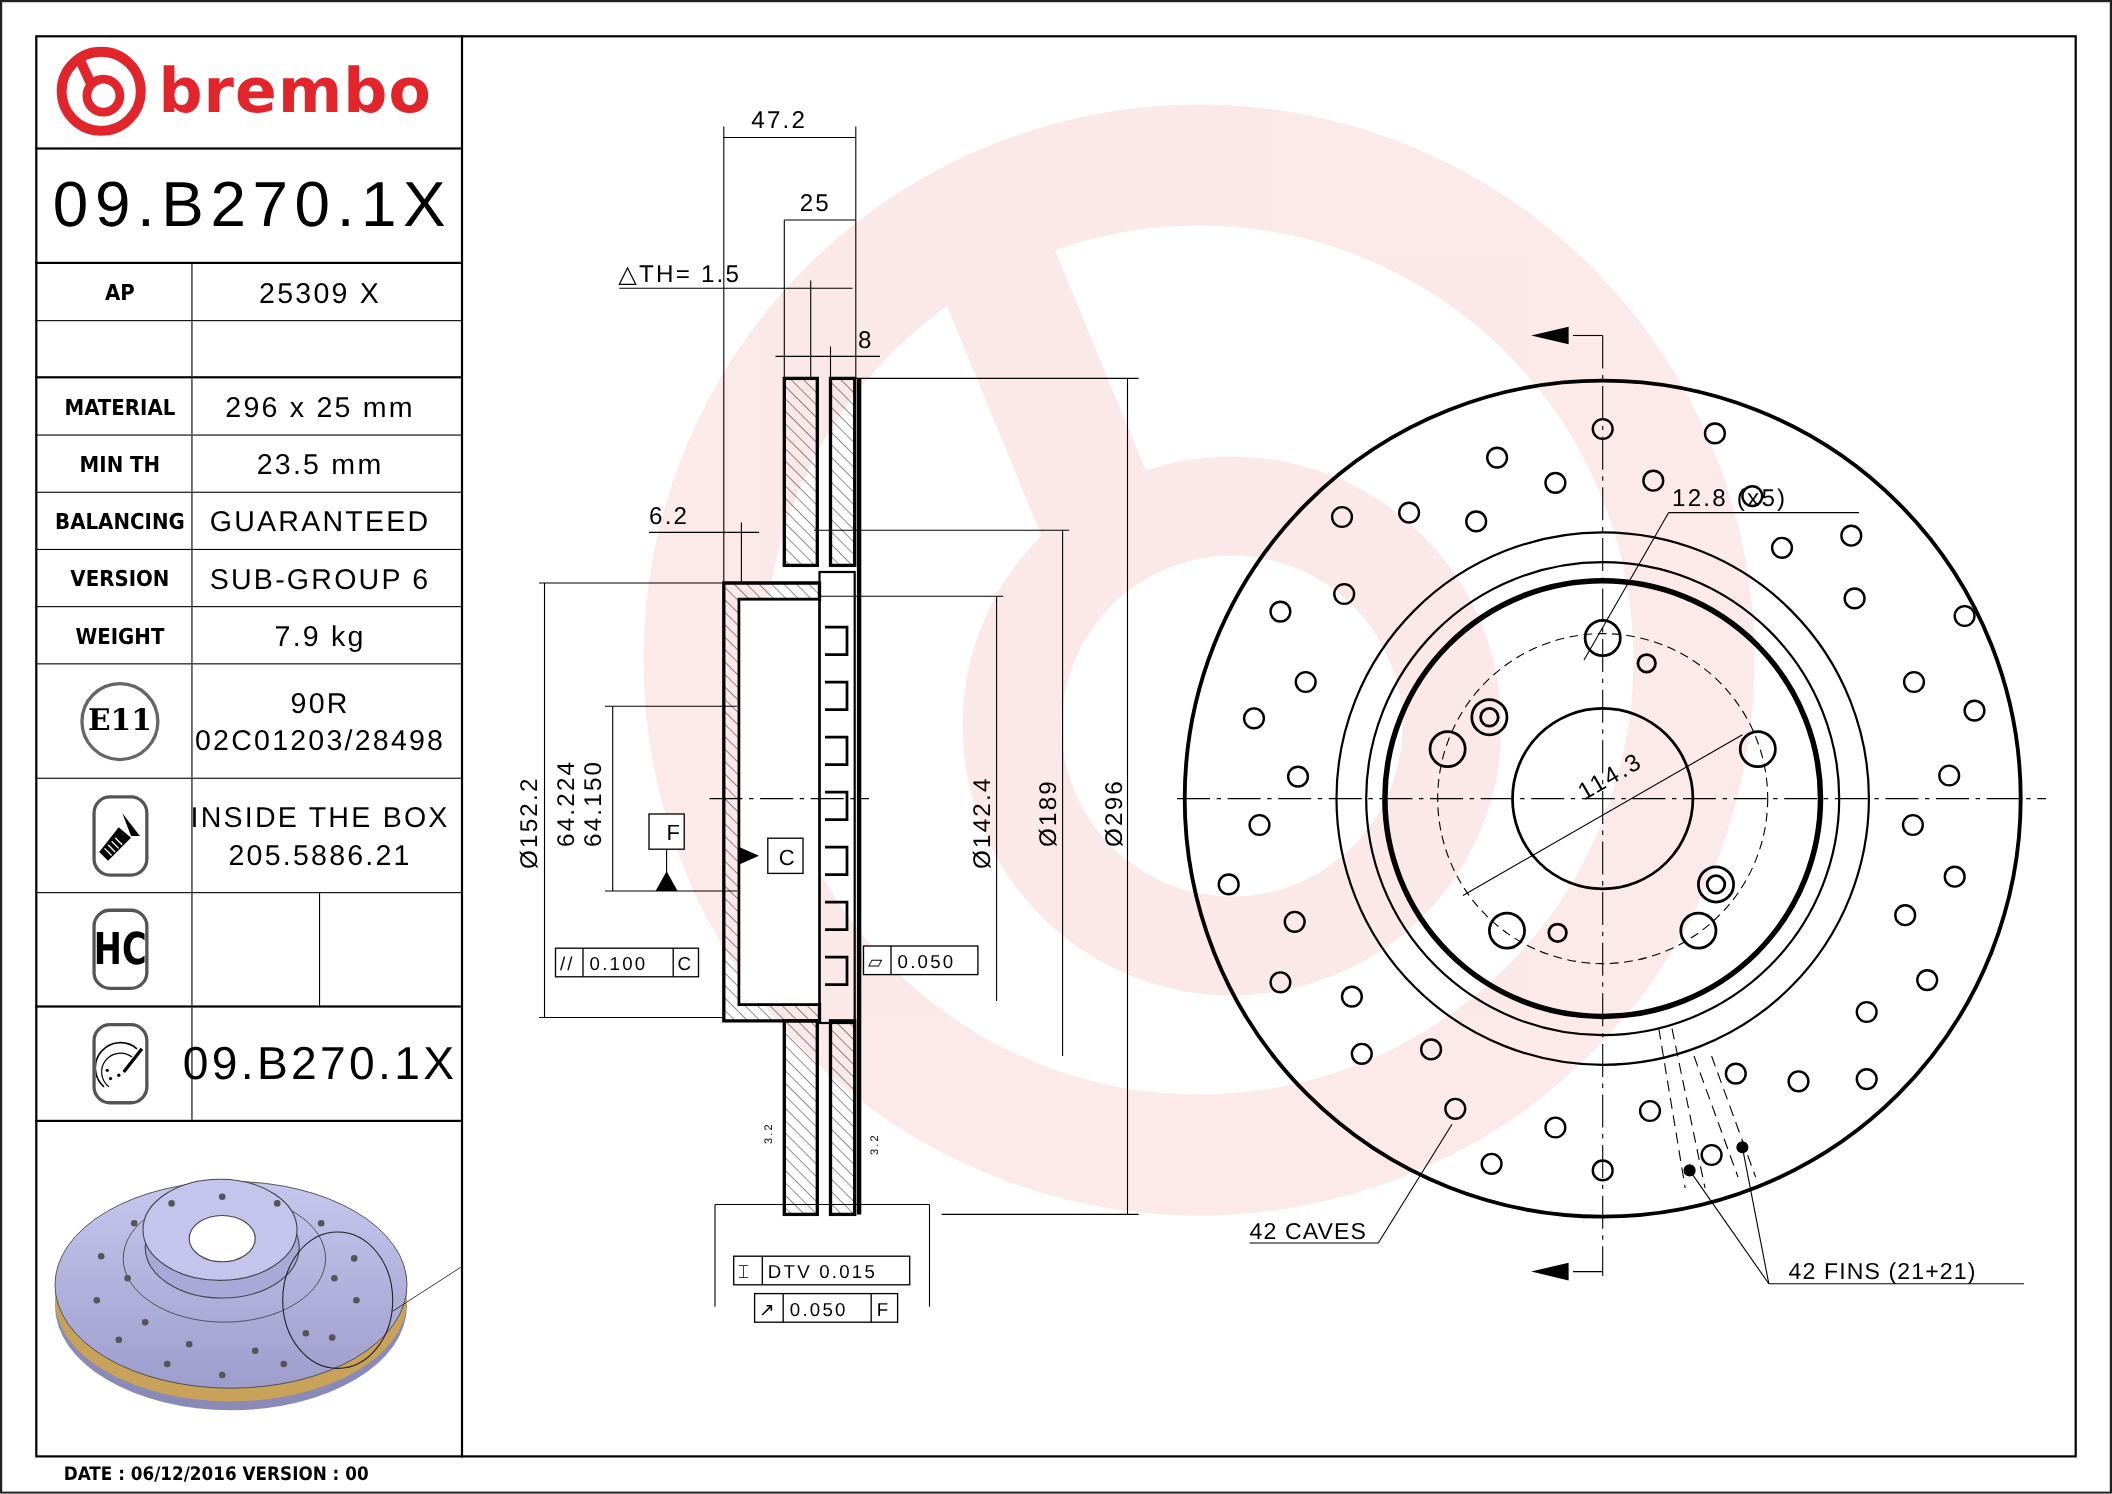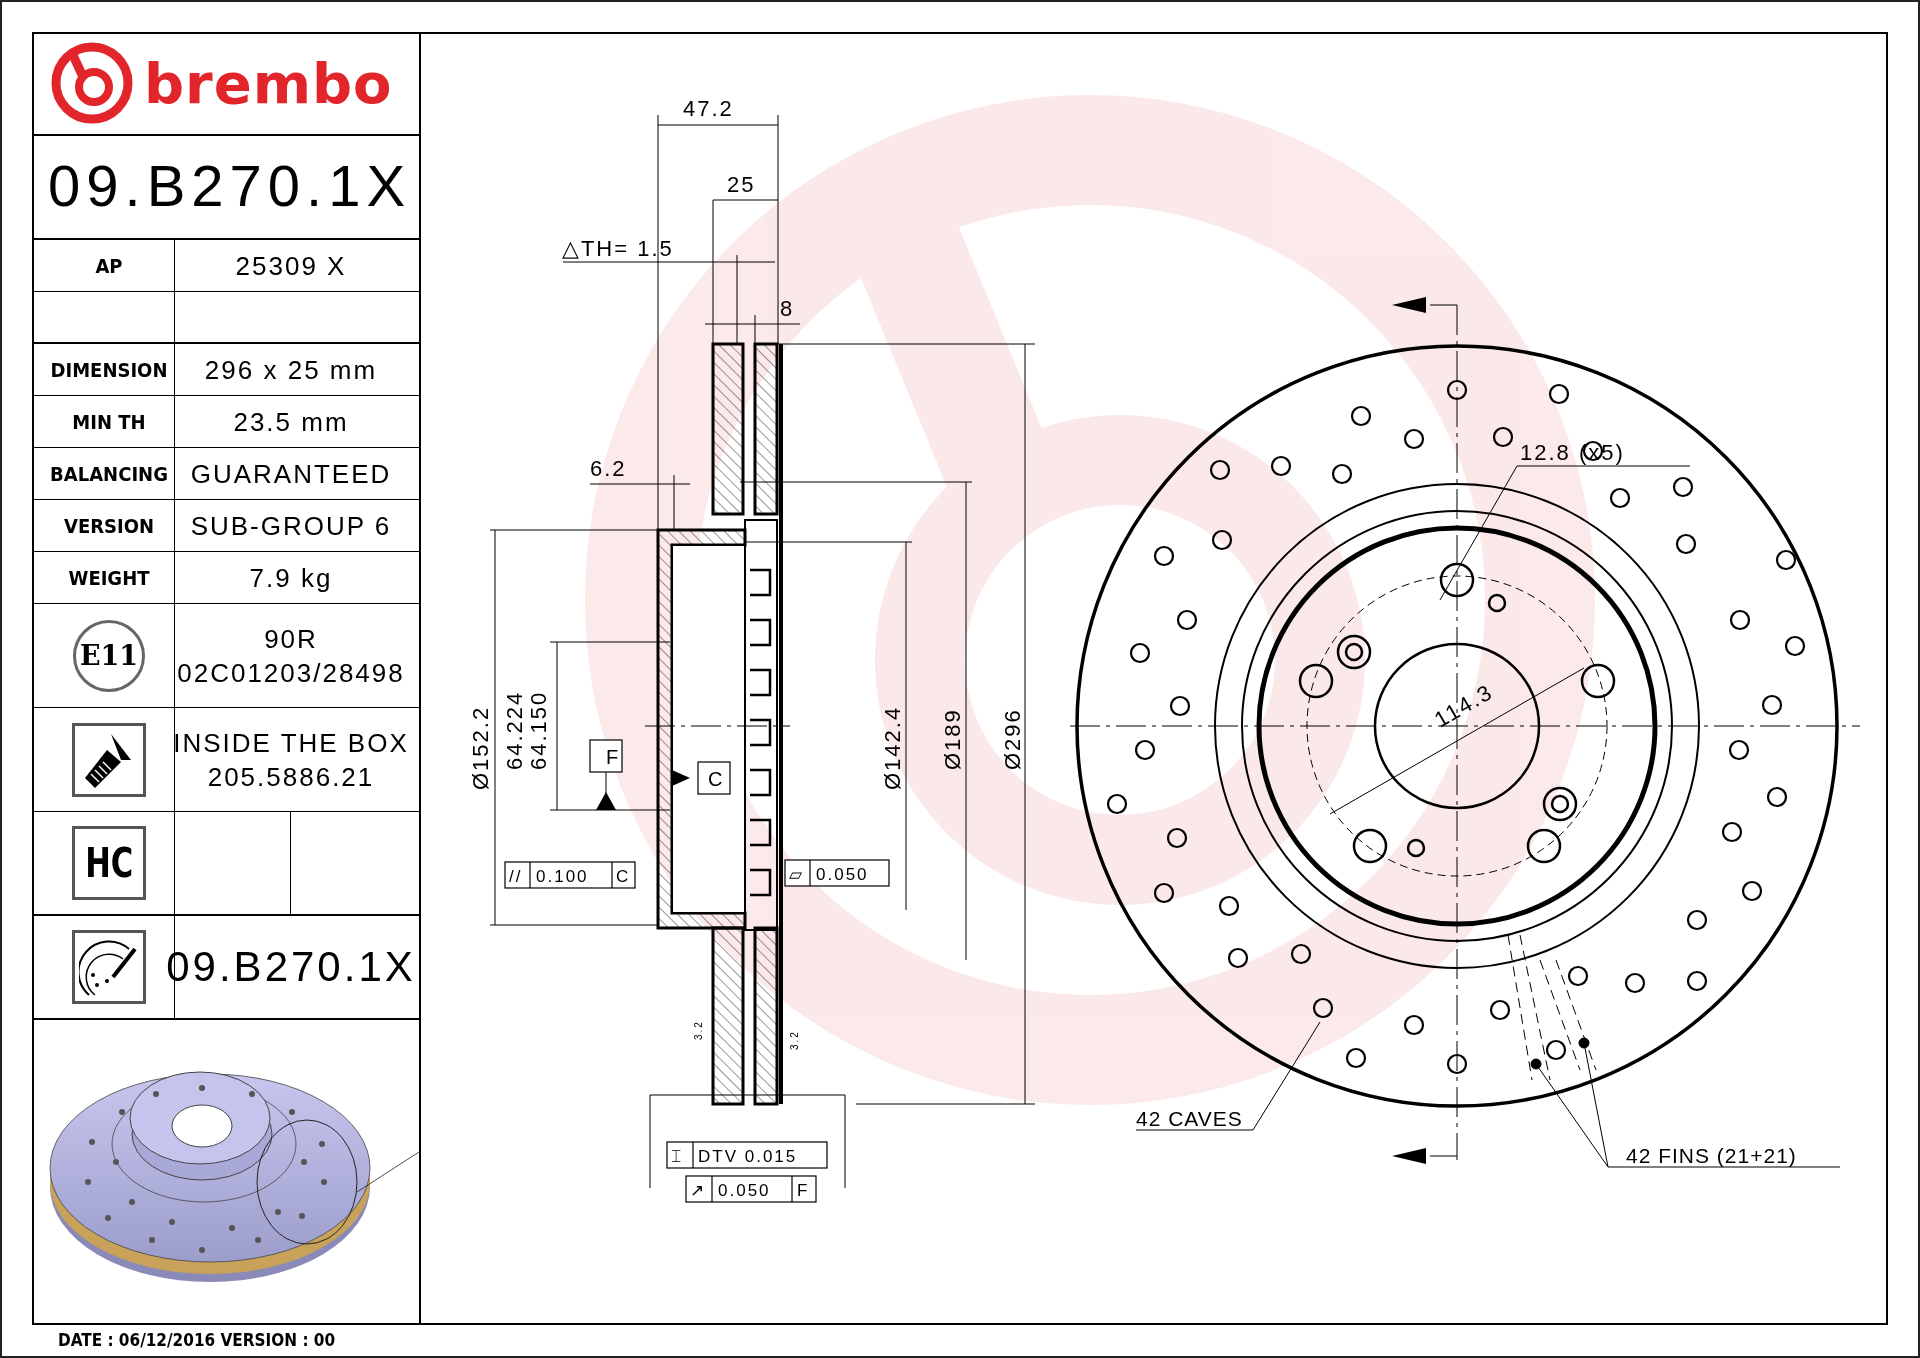--- a/index.html
+++ b/index.html
@@ -7,21 +7,21 @@
   .frame{position:absolute;left:32px;top:32px;width:1856px;height:1293px;border:2px solid #000;box-sizing:border-box;}
   .outer{position:absolute;left:0;top:0;width:1920px;height:1358px;border:2px solid #222;box-sizing:border-box;}
   .sidebar{position:absolute;left:32px;top:32px;width:389px;height:1293px;border-right:2px solid #000;box-sizing:border-box;}
   .row{position:absolute;left:0;width:387px;border-bottom:2px solid #000;box-sizing:border-box;}
   .thin{border-bottom:1.5px solid #000;}
   .cell-l{position:absolute;left:0;top:0;bottom:0;width:130px;border-right:1.5px solid #000;display:flex;align-items:center;justify-content:center;font-family:"DejaVu Sans Condensed","DejaVu Sans",sans-serif;font-weight:bold;font-size:20px;padding-left:12px;}
   .cell-r{position:absolute;left:131px;top:0;bottom:0;right:0;display:flex;flex-direction:column;align-items:center;justify-content:center;font-family:"Liberation Sans",sans-serif;font-size:26px;letter-spacing:2px;line-height:34px;}
   .logo{display:flex;align-items:center;height:100%;padding-left:18px;}
   .logo-text{color:#e2252b;font-family:"DejaVu Sans",sans-serif;font-size:56px;font-weight:bold;letter-spacing:1px;margin-left:10px;}
   .part-big{font-family:"Liberation Sans",sans-serif;font-size:58px;letter-spacing:6px;padding-left:16px;line-height:100px;}
-  .iconbox{width:74px;height:74px;border:3px solid #555;border-radius:0;box-sizing:border-box;display:flex;align-items:center;justify-content:center;}
+  .iconbox{width:51px;height:74px;border:3px solid #555;border-radius:16px;box-sizing:border-box;display:flex;align-items:center;justify-content:center;}
   .drawing{position:absolute;left:421px;top:32px;width:1467px;height:1293px;}
   .footer{position:absolute;left:58px;top:1330px;font-family:"DejaVu Sans Condensed","DejaVu Sans",sans-serif;font-weight:bold;font-size:17px;}
   svg text{font-family:"Liberation Sans",sans-serif;}
 </style>
 </head>
 <body>
 
 <div class="outer"></div>
 <div class="frame"></div>
 
@@ -40,21 +40,21 @@
     <div class="part-big">09.B270.1X</div>
   </div>
   <div class="row thin" style="top:208px;height:52px;">
     <div class="cell-l">AP</div>
     <div class="cell-r">25309 X</div>
   </div>
   <div class="row" style="top:260px;height:52px;">
     <div class="cell-l"></div>
   </div>
   <div class="row thin" style="top:312px;height:52px;">
-    <div class="cell-l">DIMENSION</div>
+    <div class="cell-l">MATERIAL</div>
     <div class="cell-r">296 x 25 mm</div>
   </div>
   <div class="row thin" style="top:364px;height:52px;">
     <div class="cell-l">MIN TH</div>
     <div class="cell-r">23.5 mm</div>
   </div>
   <div class="row thin" style="top:416px;height:52px;">
     <div class="cell-l">BALANCING</div>
     <div class="cell-r">GUARANTEED</div>
   </div>

